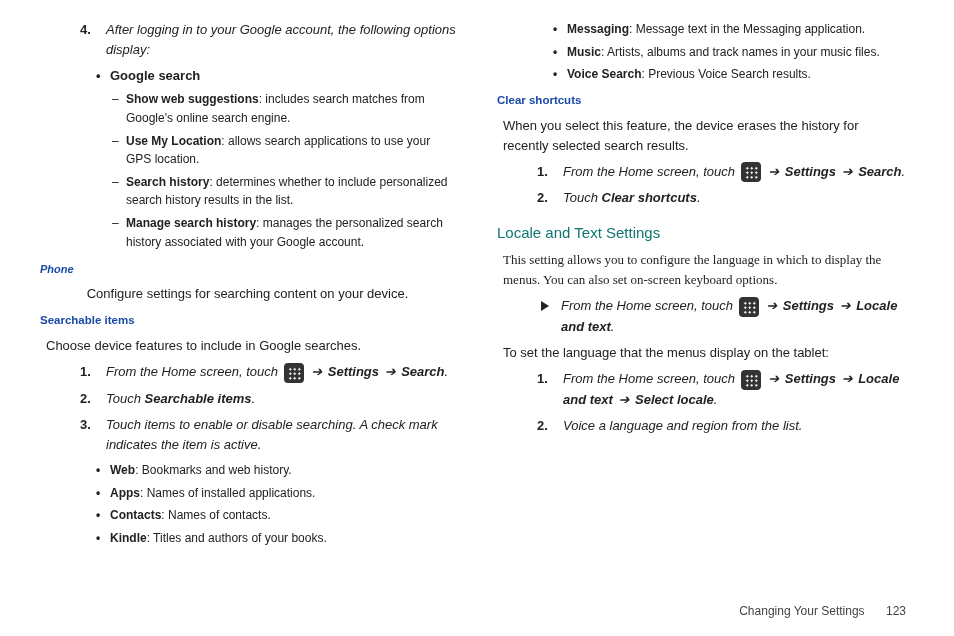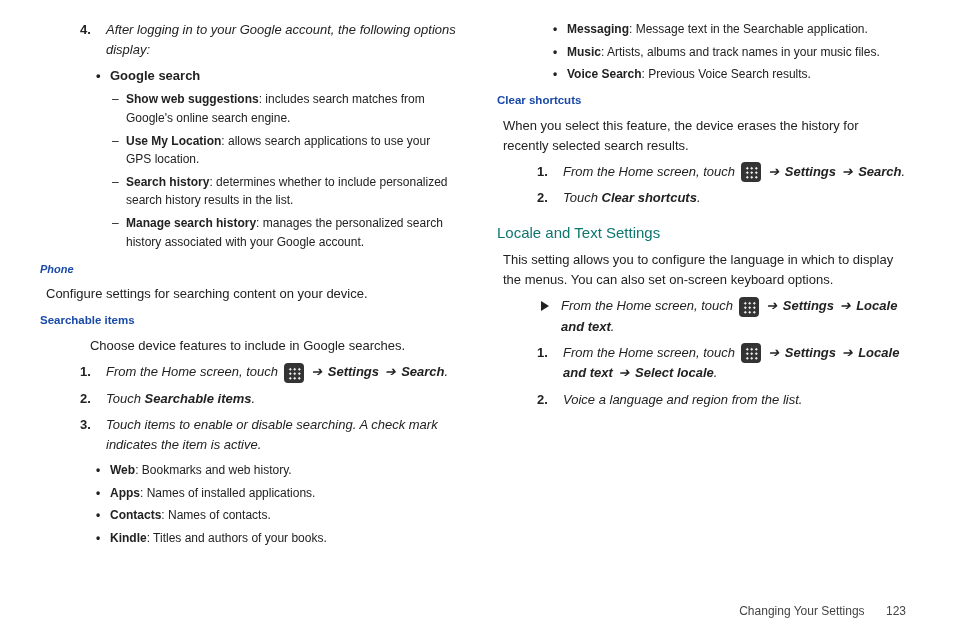--- a/index.html
+++ b/index.html
@@ -149,24 +149,24 @@
     <div class="dash-item indent-3">
       <span class="dash-mark">–</span>
       <span><span class="b">Search history</span><span>: determines whether to include personalized search history results in the list.</span></span>
     </div>
     <div class="dash-item indent-3">
       <span class="dash-mark">–</span>
       <span><span class="b">Manage search history</span><span>: manages the personalized search history associated with your Google account.</span></span>
     </div>
 
     <div class="heading-blue-italic">Phone</div>
-    <div class="para" style="margin-left:6px;">Configure settings for searching content on your device.</div>
+    <div class="para" style="margin-left:6px;text-align:center;">Configure settings for searching content on your device.</div>
 
     <div class="heading-blue-small">Searchable items</div>
-    <div class="para" style="margin-left:6px;text-align:center;">Choose device features to include in Google searches.</div>
+    <div class="para" style="margin-left:6px;">Choose device features to include in Google searches.</div>
 
     <div class="ol-item indent-1">
       <span class="ol-num">1.</span>
       <span class="ol-body">
         <span>From the Home screen, touch </span>
         <span class="apps-icon"></span>
         <span class="arrow">➔</span>
         <span class="b"> Settings </span>
         <span class="arrow">➔</span>
         <span class="b"> Search</span>.
@@ -201,21 +201,21 @@
       <span class="bullet-mark">•</span>
       <span><span class="b">Kindle</span><span>: Titles and authors of your books.</span></span>
     </div>
 
   </div>
 
   <div class="col">
 
     <div class="bullet-item indent-2 small">
       <span class="bullet-mark">•</span>
-      <span><span class="b">Messaging</span><span>: Message text in the Searchable application.</span></span>
+      <span><span class="b">Messaging</span><span>: Message text in the Messaging application.</span></span>
     </div>
     <div class="bullet-item indent-2 small">
       <span class="bullet-mark">•</span>
       <span><span class="b">Music</span><span>: Artists, albums and track names in your music files.</span></span>
     </div>
     <div class="bullet-item indent-2 small">
       <span class="bullet-mark">•</span>
       <span><span class="b">Voice Search</span><span>: Previous Voice Search results.</span></span>
     </div>
 
@@ -234,34 +234,35 @@
       </span>
     </div>
     <div class="ol-item indent-1">
       <span class="ol-num">2.</span>
       <span class="ol-body">
         <span>Touch </span><span class="b">Clear shortcuts</span>.
       </span>
     </div>
 
     <div class="heading-blue-big">Locale and Text Settings</div>
-    <div class="para" style="margin-left:6px;">This setting allows you to configure the language in which to display the menus. You can also set on-screen keyboard options.</div>
+    <div class="para" style="margin-left:6px;font-family:Liberation Serif, serif;">This setting allows you to configure the language in which to display the menus. You can also set on-screen keyboard options.</div>
 
     <div class="tri-item indent-1">
       <span class="tri-icon"></span>
       <span class="ol-body">
         <span>From the Home screen, touch </span>
         <span class="apps-icon"></span>
         <span class="arrow">➔</span>
         <span class="b"> Settings </span>
         <span class="arrow">➔</span>
         <span class="b"> Locale and text</span>.
       </span>
     </div>
 
+    <div class="para" style="margin-left:6px;">To set the language that the menus display on the tablet:</div>
 
     <div class="ol-item indent-1">
       <span class="ol-num">1.</span>
       <span class="ol-body">
         <span>From the Home screen, touch </span>
         <span class="apps-icon"></span>
         <span class="arrow">➔</span>
         <span class="b"> Settings </span>
         <span class="arrow">➔</span>
         <span class="b"> Locale and text </span>

